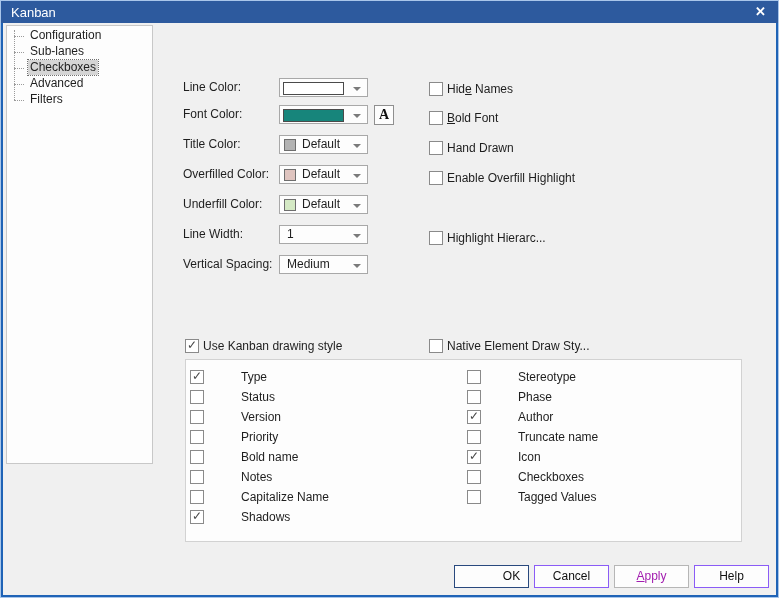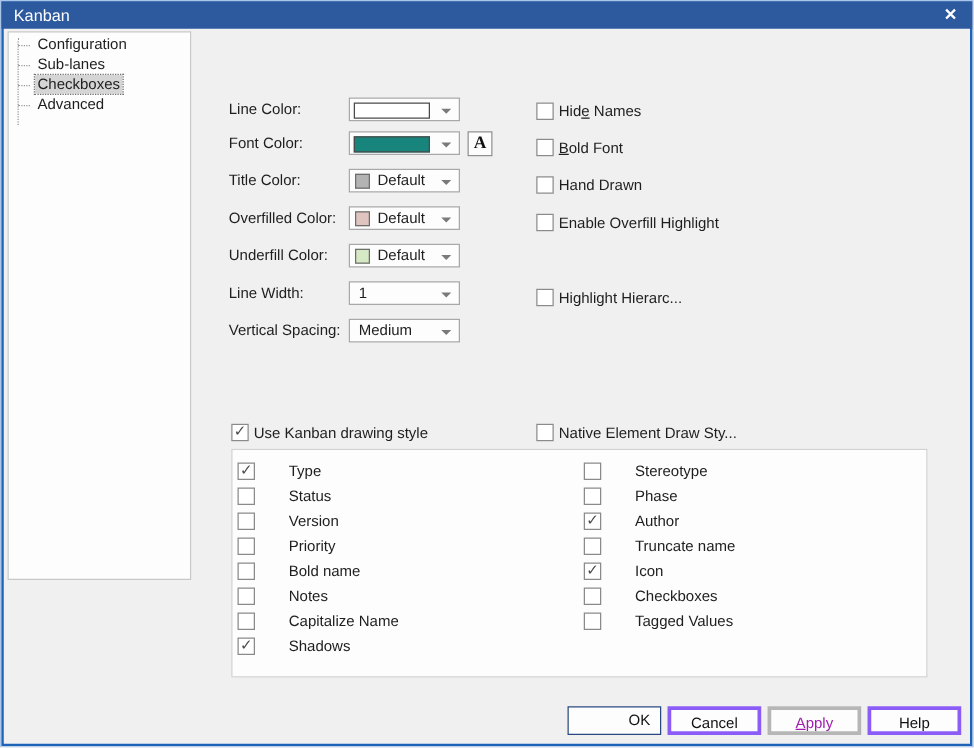--- a/index.html
+++ b/index.html
@@ -51,28 +51,28 @@
   }
   .cbrow{position:absolute;display:flex;align-items:center;height:14px;}
   .cb{
     width:12px;height:12px;flex:none;background:#fff;border:1px solid #8a8a8a;
     position:relative;box-sizing:content-box;
   }
   .cb.checked::after{
     content:"\2713";position:absolute;left:1px;top:-2px;font-size:12px;color:#4a4a4a;
   }
   .cbtext{margin-left:4px;white-space:nowrap;}
-  .cbtext.gap-wide{margin-left:27px;text-align:center;}
+  .cbtext.gap-wide{margin-left:37px;text-align:center;}
   .groupbox{
     position:absolute;left:184px;top:358px;width:557px;height:183px;box-sizing:border-box;
     background:#fdfdfd;border:1px solid #d2d2d2;
   }
   .btn{
     position:absolute;top:564px;width:75px;height:23px;box-sizing:border-box;
-    background:#fdfdfd;border:3px solid #8b5cf6;
+    background:#fdfdfd;border:1px solid #8b5cf6;
     font-family:"Liberation Sans",sans-serif;font-size:12px;color:#111;
     text-align:center;padding:0;line-height:21px;
   }
   .btn.default{border:1px solid #29497e;padding-left:40px;}
   .btn.disabled{color:#a21caf;border-color:#b6b6b6;}
   u{text-underline-offset:1px;}
 </style>
 </head>
 <body>
 
@@ -93,20 +93,24 @@
       <span class="stub"></span>
       <span class="tree-label">Sub-lanes</span>
     </div>
     <div class="tree-item selected" style="top:34px">
       <span class="stub"></span>
       <span class="tree-label">Checkboxes</span>
     </div>
     <div class="tree-item" style="top:50px">
       <span class="stub"></span>
       <span class="tree-label">Advanced</span>
+    </div>
+    <div class="tree-item" style="top:66px">
+      <span class="stub"></span>
+      <span class="tree-label">Filters</span>
     </div>
   </div>
 
   <span class="flabel" style="left:182px;top:80px">Line Color:</span>
   <span class="flabel" style="left:182px;top:107px">Font Color:</span>
   <span class="flabel" style="left:182px;top:137px">Title Color:</span>
   <span class="flabel" style="left:182px;top:167px">Overfilled Color:</span>
   <span class="flabel" style="left:182px;top:197px">Underfill Color:</span>
   <span class="flabel" style="left:182px;top:227px">Line Width:</span>
   <span class="flabel" style="left:182px;top:257px">Vertical Spacing:</span>

